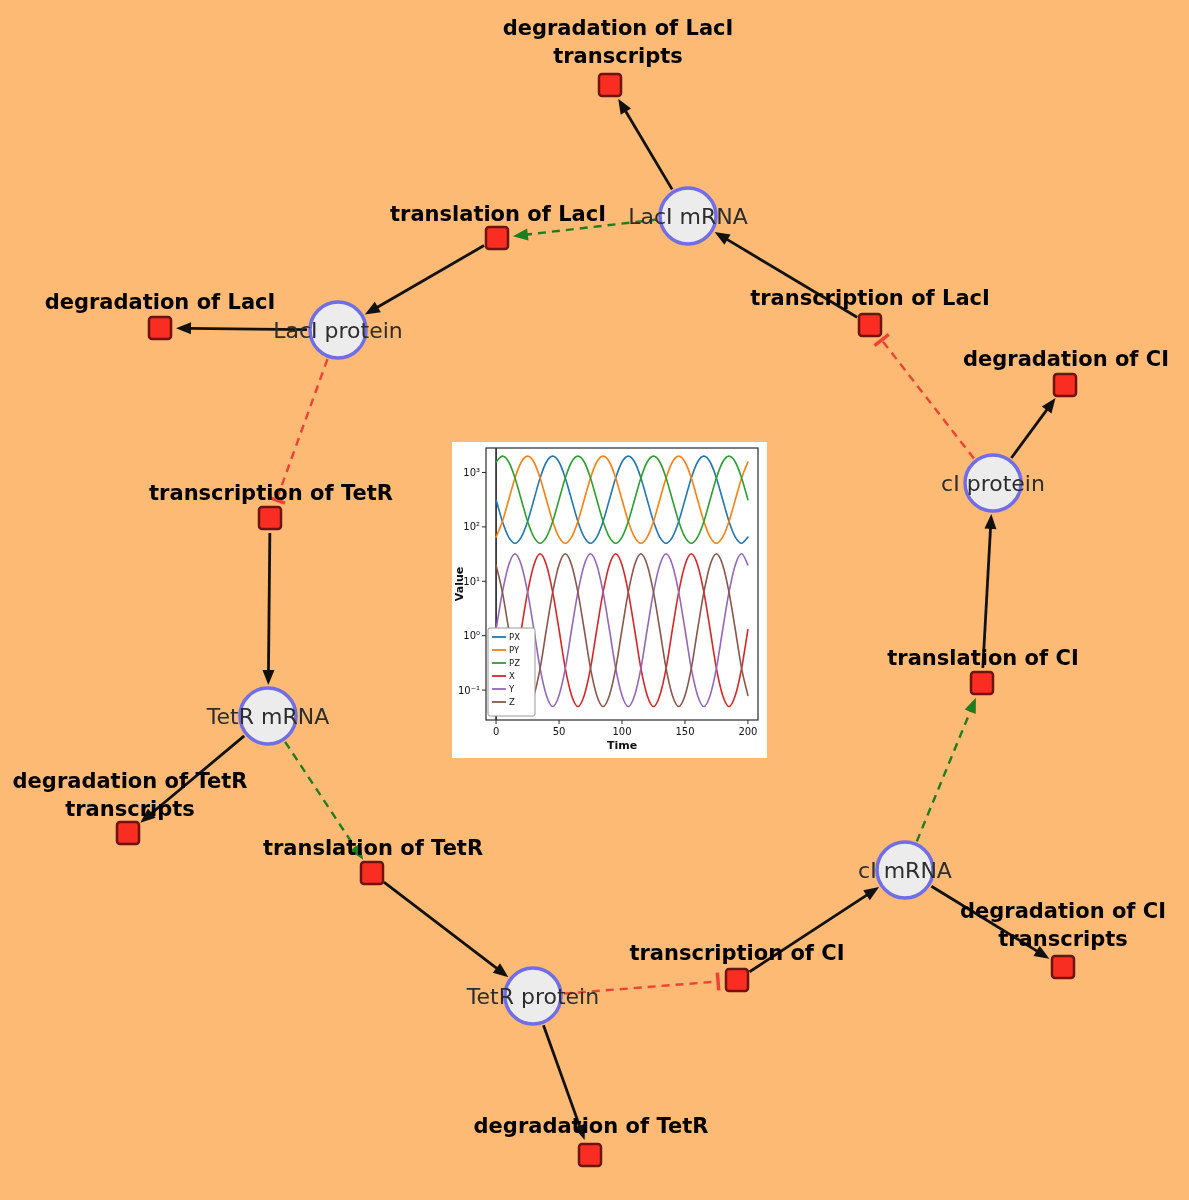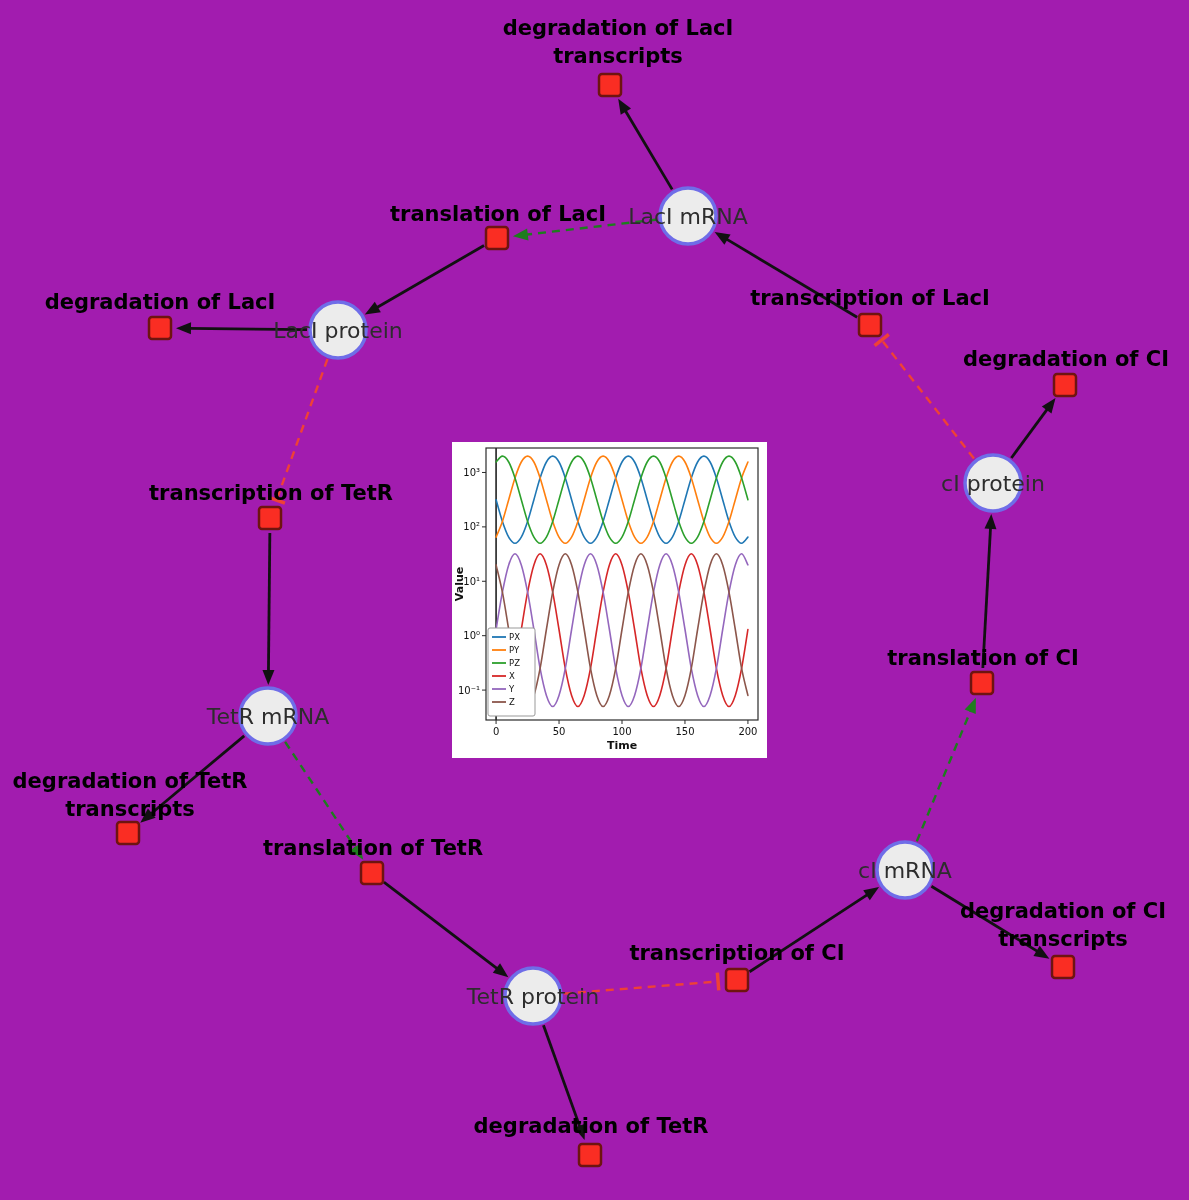--- a/index.html
+++ b/index.html
@@ -1,16 +1,16 @@
 <!DOCTYPE html>
 <html><head>
 <meta charset="utf-8">
 <style>
   html,body{margin:0;padding:0;background:#ffffff;}
-  .stage{position:relative;width:1189px;height:1200px;background:#a21caf;overflow:hidden;
+  .stage{position:relative;width:1189px;height:1200px;background:#fdba74;overflow:hidden;
          font-family:"DejaVu Sans",sans-serif;}
   #net{position:absolute;left:0;top:0;}
   #plot{position:absolute;left:452px;top:442px;background:#ffffff;}
   .slabel{font-family:"DejaVu Sans",sans-serif;font-size:22px;fill:#2d2d2d;}
   .rlabel{font-family:"DejaVu Sans",sans-serif;font-size:21px;font-weight:bold;fill:#000000;}
   .tick{font-family:"DejaVu Sans",sans-serif;font-size:10px;fill:#111111;}
   .axlabel{font-family:"DejaVu Sans",sans-serif;font-size:11px;font-weight:bold;fill:#111111;}
   .leglabel{font-family:"DejaVu Sans",sans-serif;font-size:8.5px;fill:#111111;}
 </style>
 </head>

